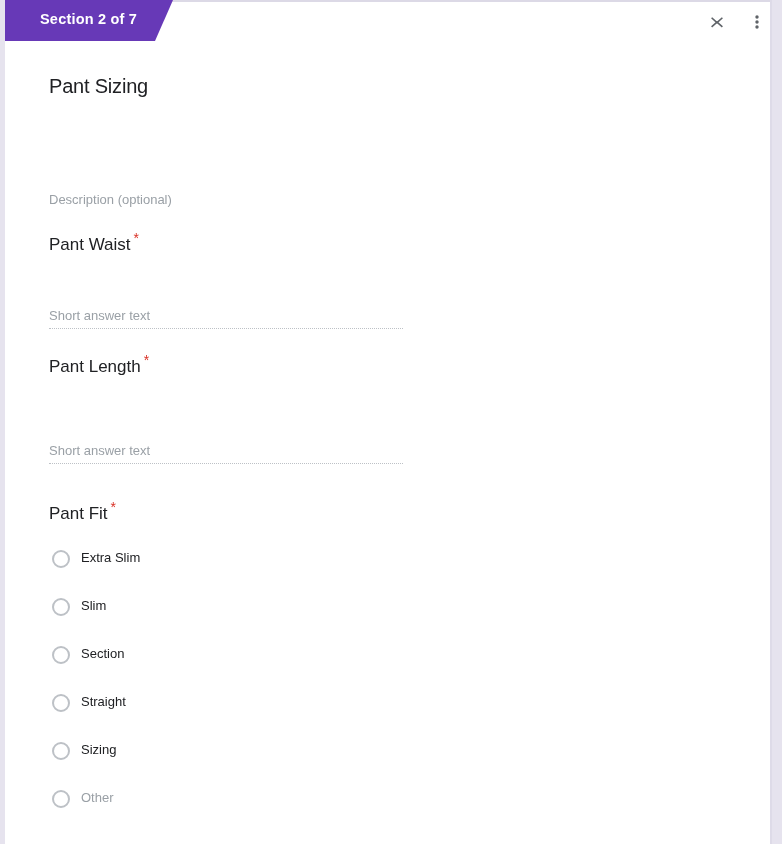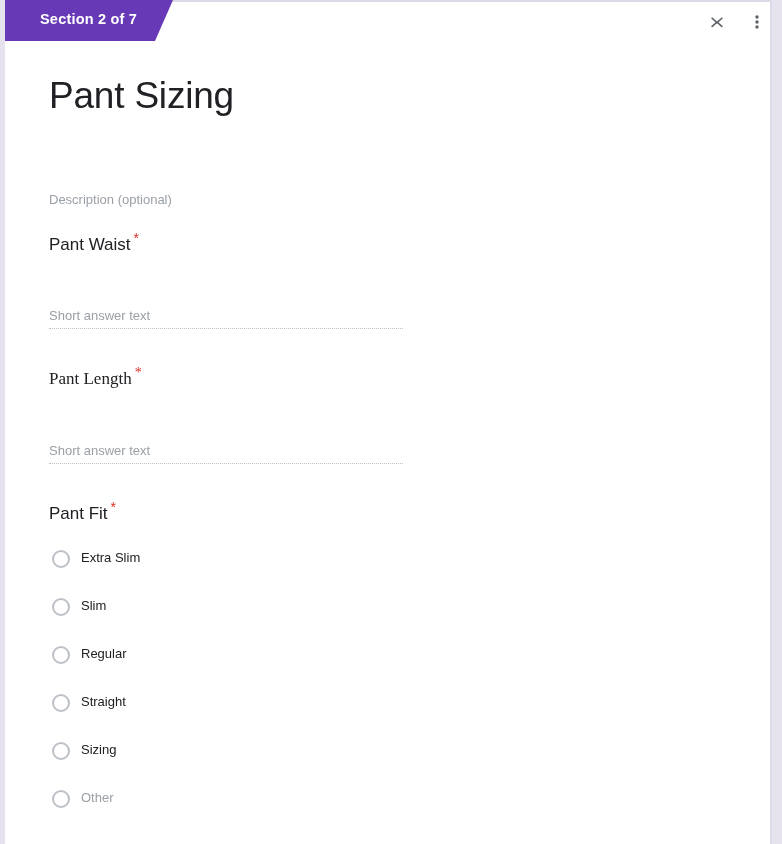--- a/index.html
+++ b/index.html
@@ -91,21 +91,21 @@
     position: absolute;
     left: 0;
     top: 42px;
     width: 765px;
   }
 
   #form-title {
     position: absolute;
     left: 44px;
     top: 33px;
-    font-size: 37px;
+    font-size: 20px;
     color: #202124;
     letter-spacing: -.2px;
     white-space: nowrap;
   }
   #form-description {
     position: absolute;
     left: 44px;
     top: 106px;
     font-size: 13px;
     color: #9aa0a6;
@@ -138,21 +138,21 @@
   }
   .short-answer-placeholder {
     font-size: 13px;
     color: #9aa0a6;
     white-space: nowrap;
   }
 
   
   #q-waist-title   { top: 188px; }
   #q-waist-input   { top: 233px; }
-  #q-length-title  { top: 323px; font-family: Liberation Serif, serif; }
+  #q-length-title  { top: 310px; }
   #q-length-input  { top: 368px; }
   #q-fit-title     { top: 457px; }
 
   
   #fit-options {
     position: absolute;
     left: 0;
     top: 505px;
     width: 765px;
   }
@@ -237,21 +237,21 @@
         <div class="radio-row">
           <span class="radio-circle"></span>
           <span class="radio-label">Extra Slim</span>
         </div>
         <div class="radio-row">
           <span class="radio-circle"></span>
           <span class="radio-label">Slim</span>
         </div>
         <div class="radio-row">
           <span class="radio-circle"></span>
-          <span class="radio-label">Regular</span>
+          <span class="radio-label">Section</span>
         </div>
         <div class="radio-row">
           <span class="radio-circle"></span>
           <span class="radio-label">Straight</span>
         </div>
         <div class="radio-row">
           <span class="radio-circle"></span>
           <span class="radio-label">Sizing</span>
         </div>
         <div class="radio-row">

